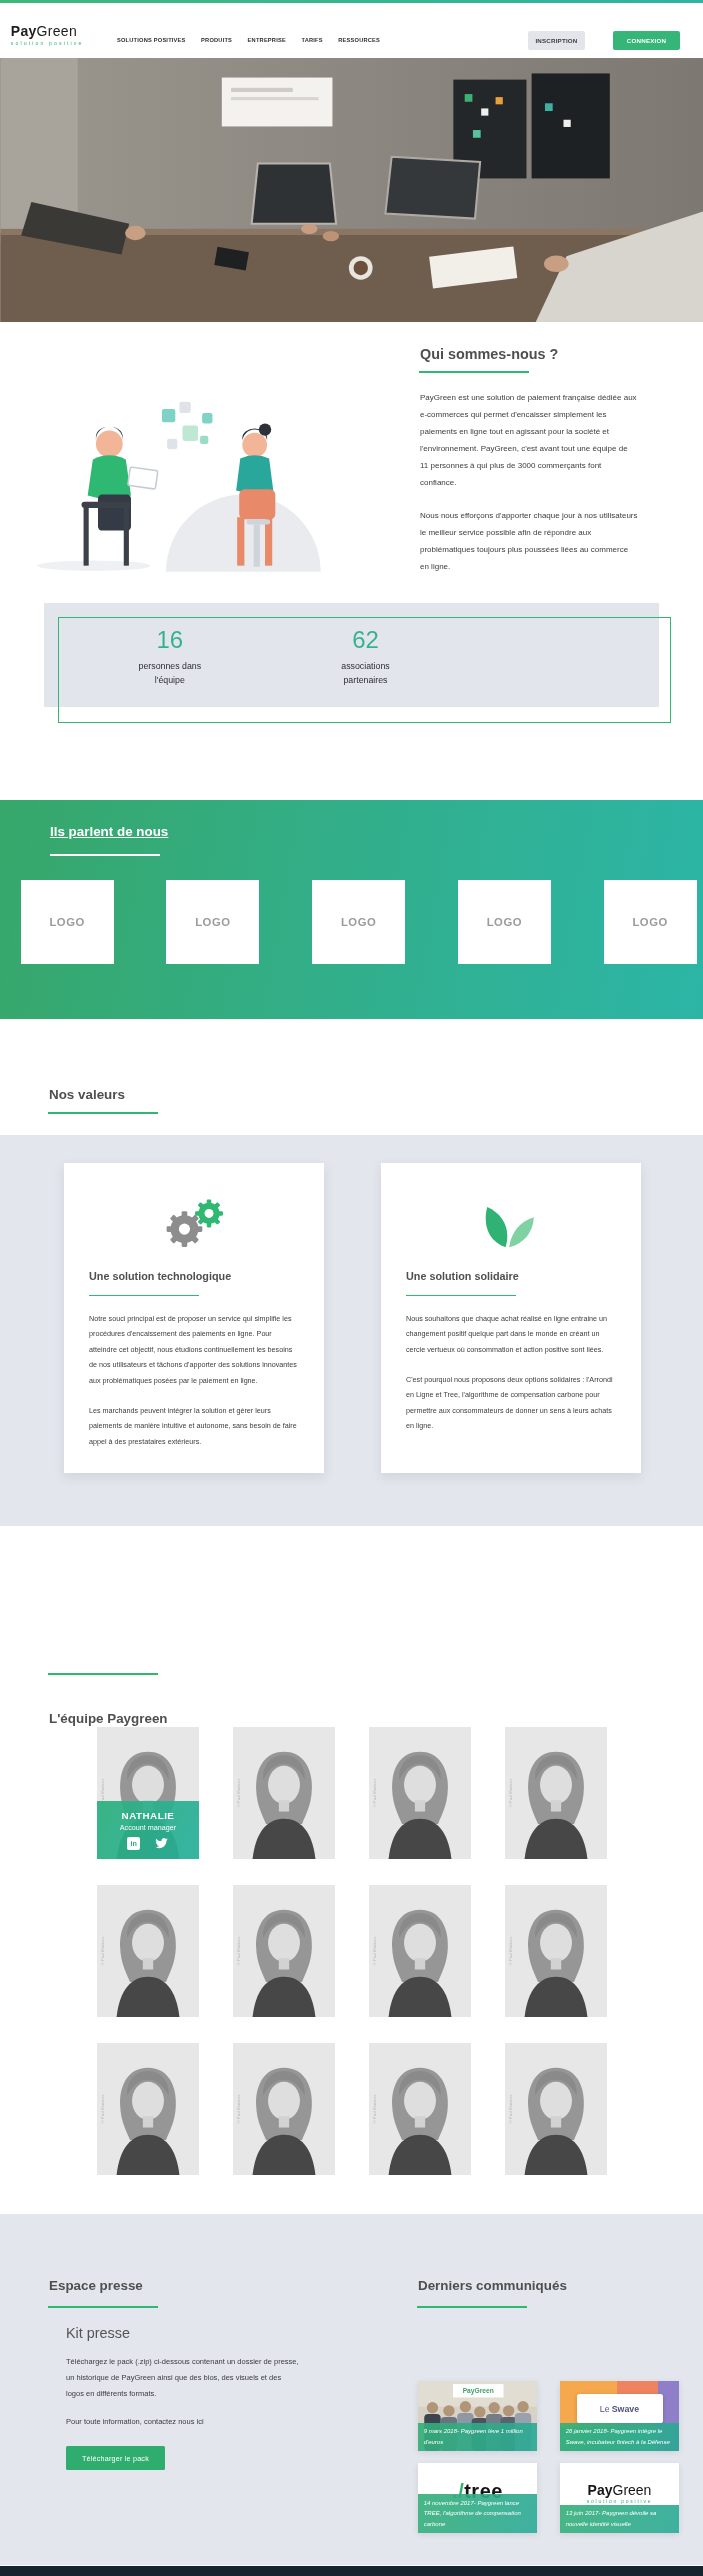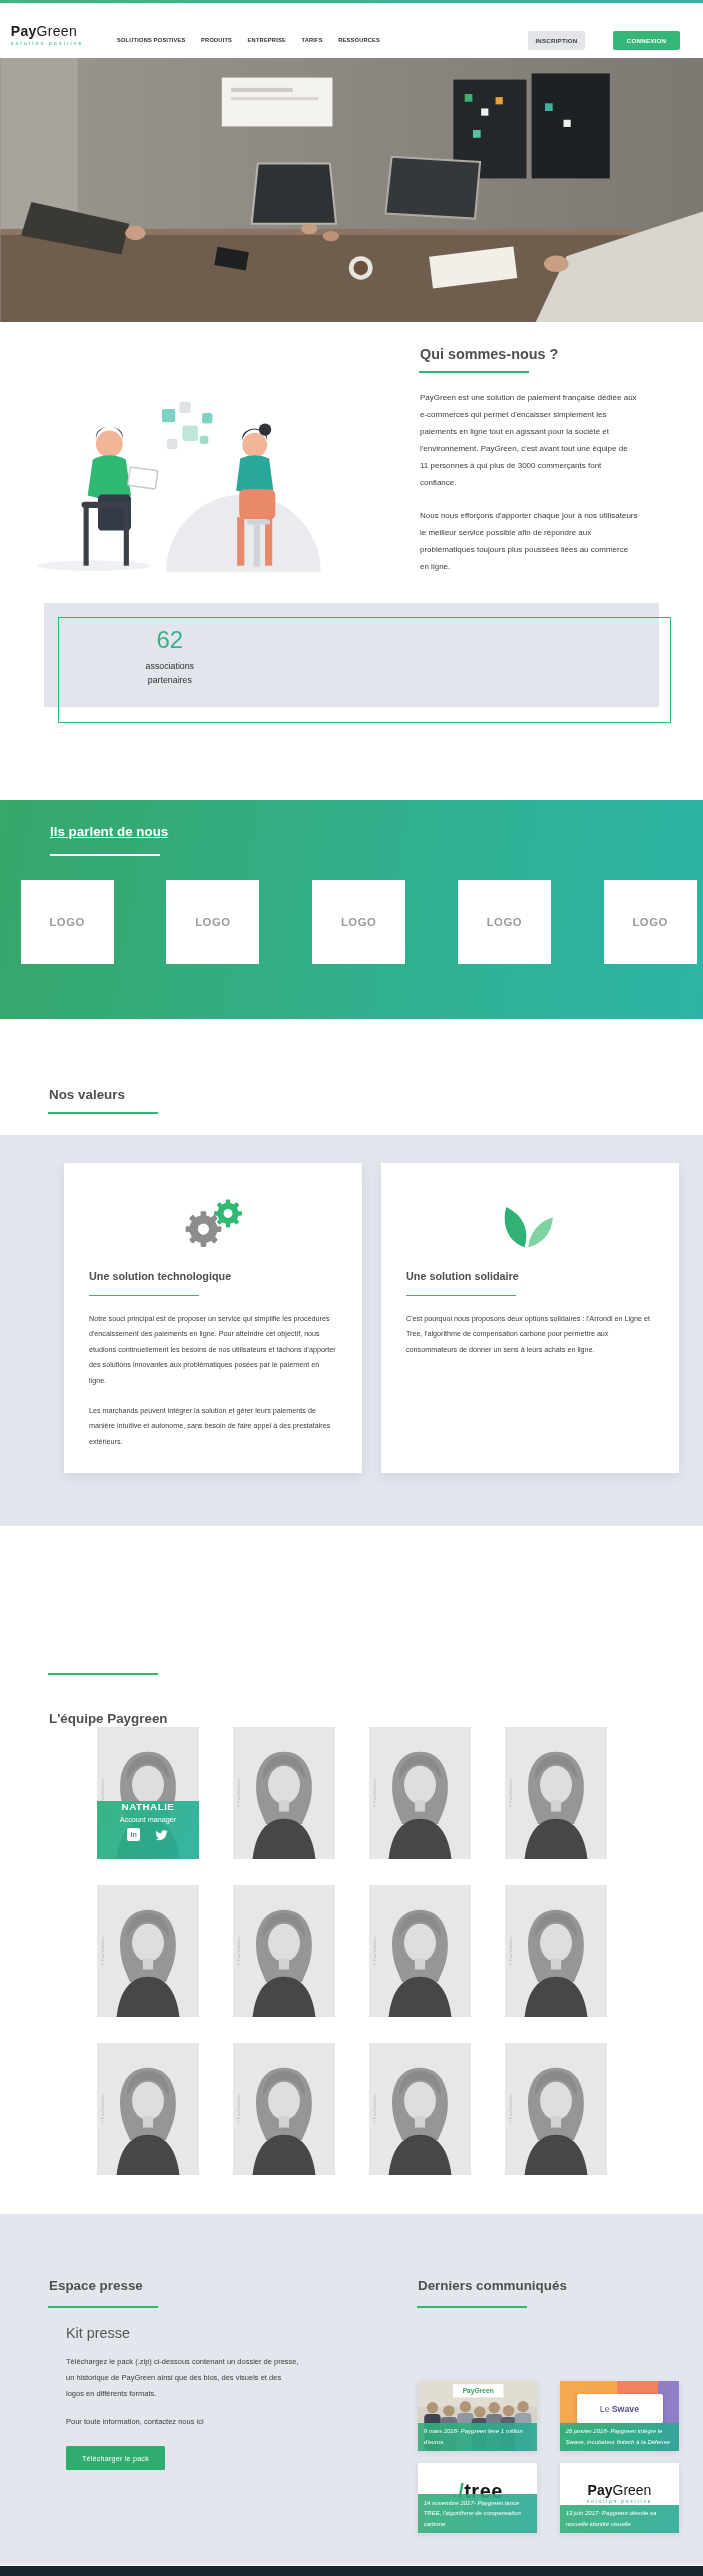--- a/index.html
+++ b/index.html
@@ -52,38 +52,38 @@
   .band-title{left:50px;top:13px;color:#fff;font-size:13.4px;font-weight:700;text-decoration:underline;}
   .band-underline{left:50px;top:54px;}
   .logos{left:20.6px;top:80px;width:676px;display:flex;justify-content:space-between;}
   .logo-box{width:93px;height:84px;background:#fff;display:flex;align-items:center;justify-content:center;cursor:pointer;}
   .logo-box span{color:#9b9b9b;font-weight:700;font-size:11.3px;letter-spacing:0.5px;}
 
   
   .values-title{left:49px;top:1076px;}
   .values-underline{left:48px;top:1112px;}
   .values-bg{left:0;top:1135px;width:704px;height:391px;background:#e3e6ed;}
-  .vcard{width:298px;height:310px;background:#fff;box-shadow:0 4.1px 11.3px rgba(40,50,60,.10);top:1163px;}
+  .vcard{width:260px;height:310px;background:#fff;box-shadow:0 4.1px 11.3px rgba(40,50,60,.10);top:1163px;}
   .vcard-1{left:64px;}
   .vcard-2{left:381px;}
   .vcard-icon{height:93px;display:flex;align-items:center;justify-content:center;padding-top:14.4px;}
   .vcard-body{padding:0 25px;}
   .vcard-title{font-size:10.8px;font-weight:700;color:#4f4f4f;}
   .vcard-underline{width:110px;height:1.5px;background:#2eb872;margin-top:12.4px;}
   .vcard-body p{font-size:7.2px;line-height:15.5px;color:#3c3c3c;margin:14.4px 0 0 0;}
 
   
   .team-title{left:49px;top:1700px;}
   .team-underline{left:48px;top:1673px;}
   .team-grid{left:97px;top:1727px;width:510px;display:grid;grid-template-columns:repeat(4,102px);gap:26px 34px;}
   .member{position:relative;width:102px;height:132px;overflow:hidden;background:#e9e9e9;cursor:pointer;}
   .member svg{display:block;}
   .m-overlay{position:absolute;left:0;bottom:0;width:100%;height:58px;
              background:linear-gradient(120deg,rgba(44,176,125,.93),rgba(41,177,157,.93));
-             display:flex;flex-direction:column;align-items:center;gap:2.6px;}
+             display:flex;flex-direction:column;align-items:center;justify-content:center;gap:2.6px;}
   .m-name{color:#fff;font-size:9.8px;font-weight:700;letter-spacing:0.5px;}
   .m-role{color:#fff;font-size:7.2px;}
   .m-social{display:flex;gap:13.4px;margin-top:2.1px;align-items:center;}
   .ic-linkedin{width:13px;height:13px;background:#fff;border-radius:2.1px;display:flex;align-items:center;justify-content:center;
                color:#2fae85;font-weight:800;font-size:7.2px;cursor:pointer;}
   .ic-twitter{cursor:pointer;display:flex;}
 
   
   .press-bg{left:0;top:2214px;width:704px;height:351px;background:#e3e6ed;}
   .press-title{left:49px;top:53px;}
@@ -210,20 +210,24 @@
       <rect x="452" y="262" width="14" height="94" fill="#e8896a"></rect>
       <rect x="416" y="266" width="46" height="10" rx="5" fill="#cfd3da"></rect>
       <rect x="430" y="276" width="12" height="82" fill="#cfd3da"></rect>
     </svg>
   </div>
 
   <div class="abs stats-gray"></div>
   <div class="abs stats-green"></div>
   <div class="abs stats-row">
 
+      <div>
+        <div class="stat-value">16</div>
+        <div class="stat-label">personnes dans l'équipe</div>
+      </div>
 
 
       <div>
         <div class="stat-value">62</div>
         <div class="stat-label">associations partenaires</div>
       </div>
 
   </div>
 
   <div class="abs band">
@@ -298,20 +302,21 @@
   <div class="abs vcard vcard-2">
     <div class="vcard-icon">
       <svg width="64" height="52" viewBox="0 0 140 110">
         <path d="M58,106 C20,92 8,56 18,18 C54,34 70,68 58,106 Z" fill="#2fb274"></path>
         <path d="M66,106 C70,74 88,50 120,40 C118,76 96,98 66,106 Z" fill="#7fd2a2"></path>
       </svg>
     </div>
     <div class="vcard-body">
       <div class="vcard-title">Une solution solidaire</div>
       <div class="vcard-underline"></div>
+      <p>Nous souhaitons que chaque achat réalisé en ligne entraine un changement positif quelque part dans le monde en créant un cercle vertueux où consommation et action positive sont liées.</p>
       <p>C'est pourquoi nous proposons deux options solidaires : l'Arrondi en Ligne et Tree, l'algorithme de compensation carbone pour permettre aux consommateurs de donner un sens à leurs achats en ligne.</p>
     </div>
   </div>
 
   <h2 class="abs sec-title team-title">L'équipe Paygreen</h2>
   <div class="abs g-underline team-underline"></div>
   <div class="abs team-grid">
 
       <div class="member">
         <svg width="102" height="132" viewBox="0 0 198 256">

